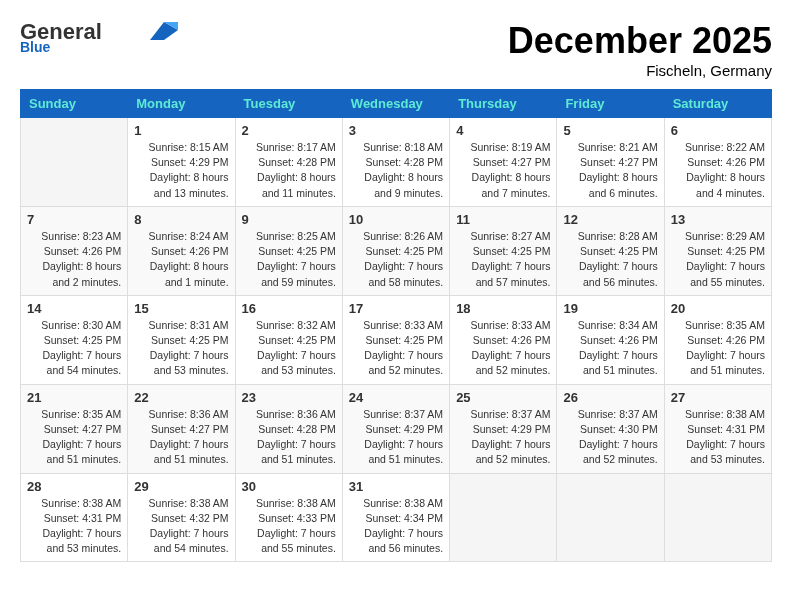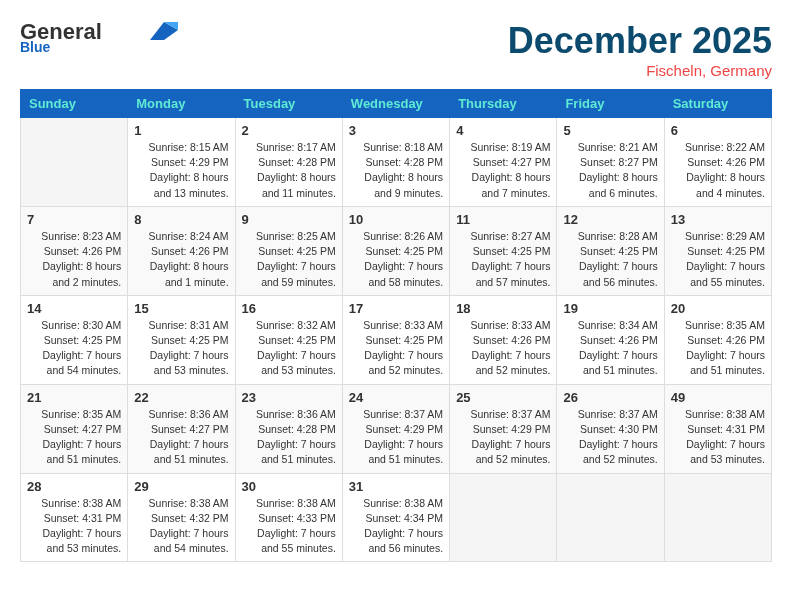--- a/index.html
+++ b/index.html
@@ -37,25 +37,25 @@
       display: flex;
       align-items: center;
       justify-content: flex-end;
     }
     .title-section {
       text-align: right;
     }
     .month-title {
       font-size: 36px;
       font-weight: bold;
-      color: #0c4a6e;
+      color: #000000;
     }
     .location {
       font-size: 15px;
-      color: #ef4444;
+      color: #000000;
     }
     .calendar {
       width: 100%;
       border-collapse: collapse;
       border: 1px solid #ccc;
     }
     .calendar th {
       background-color: #1565C0;
       color: #5eead4;
       text-align: left;
@@ -152,21 +152,21 @@
         <td>
           <span class="day-number">4</span>
           <div class="day-info" style="white-space: pre-line;">Sunrise: 8:19 AM
 Sunset: 4:27 PM
 Daylight: 8 hours
 and 7 minutes.</div>
         </td>
         <td>
           <span class="day-number">5</span>
           <div class="day-info" style="white-space: pre-line;">Sunrise: 8:21 AM
-Sunset: 8:27 PM
+Sunset: 4:27 PM
 Daylight: 8 hours
 and 6 minutes.</div>
         </td>
         <td>
           <span class="day-number">6</span>
           <div class="day-info" style="white-space: pre-line;">Sunrise: 8:22 AM
 Sunset: 4:26 PM
 Daylight: 8 hours
 and 4 minutes.</div>
         </td>
@@ -310,21 +310,21 @@
 and 52 minutes.</div>
         </td>
         <td>
           <span class="day-number">26</span>
           <div class="day-info" style="white-space: pre-line;">Sunrise: 8:37 AM
 Sunset: 4:30 PM
 Daylight: 7 hours
 and 52 minutes.</div>
         </td>
         <td>
-          <span class="day-number">49</span>
+          <span class="day-number">27</span>
           <div class="day-info" style="white-space: pre-line;">Sunrise: 8:38 AM
 Sunset: 4:31 PM
 Daylight: 7 hours
 and 53 minutes.</div>
         </td>
       </tr>
       <tr>
         <td>
           <span class="day-number">28</span>
           <div class="day-info" style="white-space: pre-line;">Sunrise: 8:38 AM

